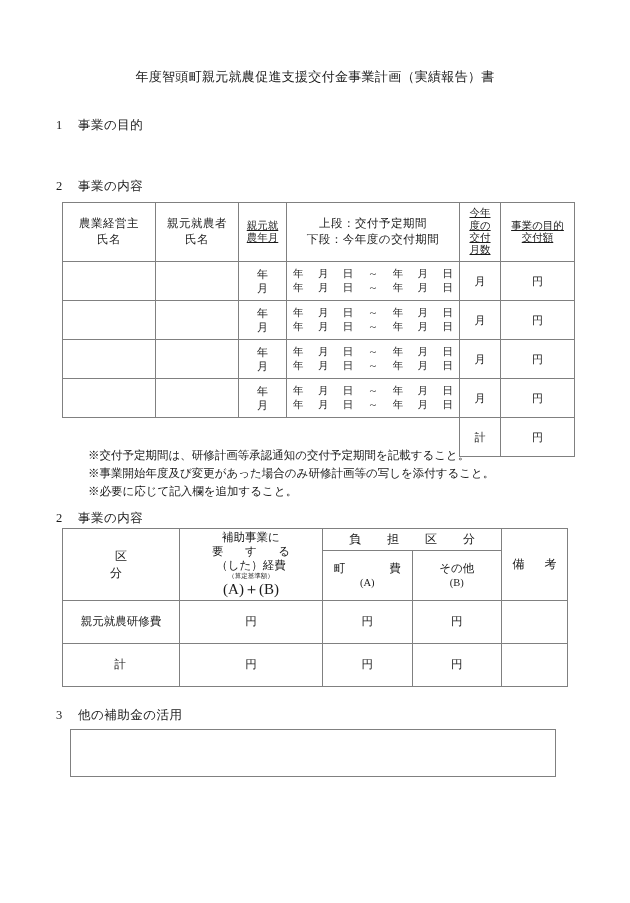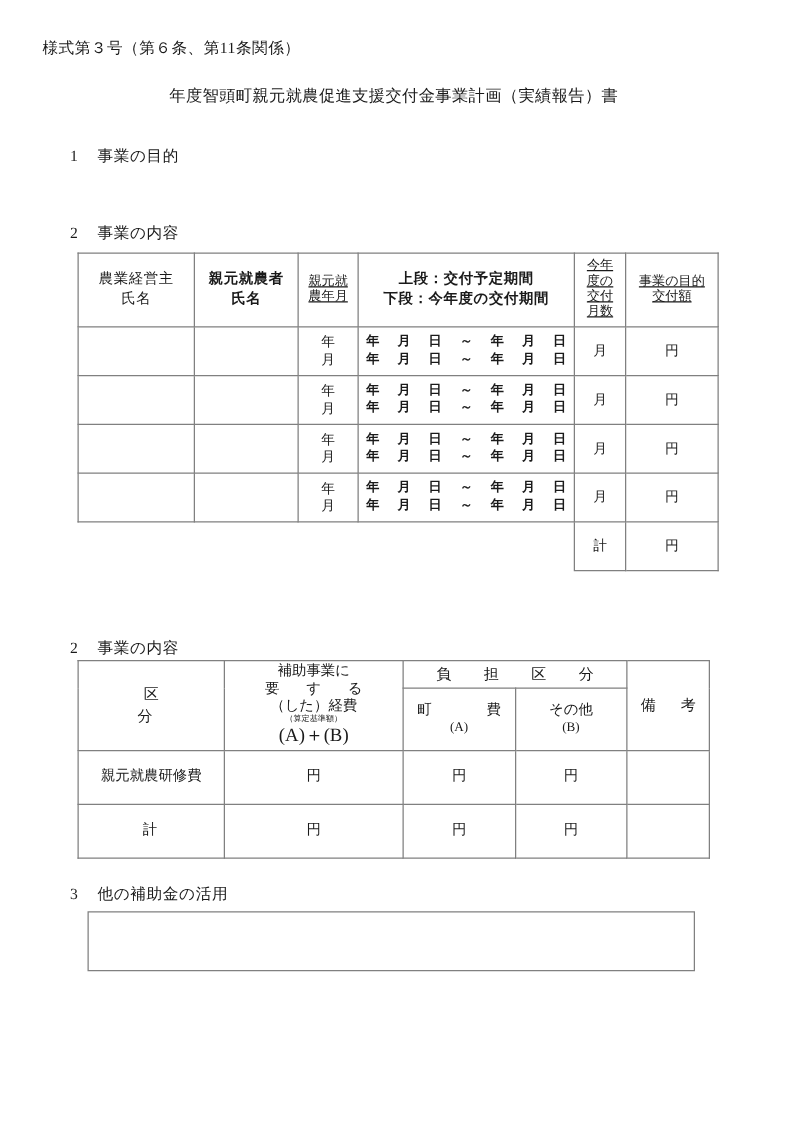--- a/index.html
+++ b/index.html
@@ -88,23 +88,23 @@
     font-size: 11.5px;
     letter-spacing: 0.5px;
   }
   #table-business tr.head td.narrow-head {
     font-size: 10.5px;
     letter-spacing: 0px;
     line-height: 1.18;
     text-decoration: underline;
   }
   #table-business td.c-name   { width: 92px; }
-  #table-business td.c-person { width: 82px; font-weight: bold; }
+  #table-business td.c-person { width: 82px; }
   #table-business td.c-ym     { width: 47px; }
-  #table-business td.c-period { width: 172px; font-weight: bold; }
+  #table-business td.c-period { width: 172px; }
   #table-business td.c-months { width: 40px; }
   #table-business td.c-amount { width: 73px; }
 
   .stack-ym {
     font-size: 11px;
     line-height: 1.28;
   }
   .period-lines {
     font-size: 10.5px;
     line-height: 1.35;
@@ -208,21 +208,20 @@
     border: 1px solid #808080;
     background: #ffffff;
     box-sizing: border-box;
   }
 </style>
 </head>
 <body>
 
 <div class="page">
 
-  <div class="formno">様式第３号（第６条、第11条関係）</div>
 
   <div class="doctitle">年度智頭町親元就農促進支援交付金事業計画（実績報告）書</div>
 
   <div class="section-head sec1">
     <span class="section-num">1</span><span>事業の目的</span>
   </div>
 
   <div class="section-head sec2">
     <span class="section-num">2</span><span>事業の内容</span>
   </div>
@@ -389,20 +388,23 @@
       </tr>
 
       <tr>
         <td colspan="4" style="border-left:0;border-bottom:0;"></td>
         <td class="c-months months-cell">計</td>
         <td class="c-amount amount-cell">円</td>
       </tr>
     </tbody>
   </table>
 
+  <div class="notes" id="notes-business">※交付予定期間は、研修計画等承認通知の交付予定期間を記載すること。
+※事業開始年度及び変更があった場合のみ研修計画等の写しを添付すること。
+※必要に応じて記入欄を追加すること。</div>
 
   <div class="section-head sec3">
     <span class="section-num">2</span><span>事業の内容</span>
   </div>
 
   <table class="form" id="table-expense">
     <tbody>
       <tr class="r-span">
         <td class="c-kubun" rowspan="2">
           <span class="kubun-head">区　　　分</span>

